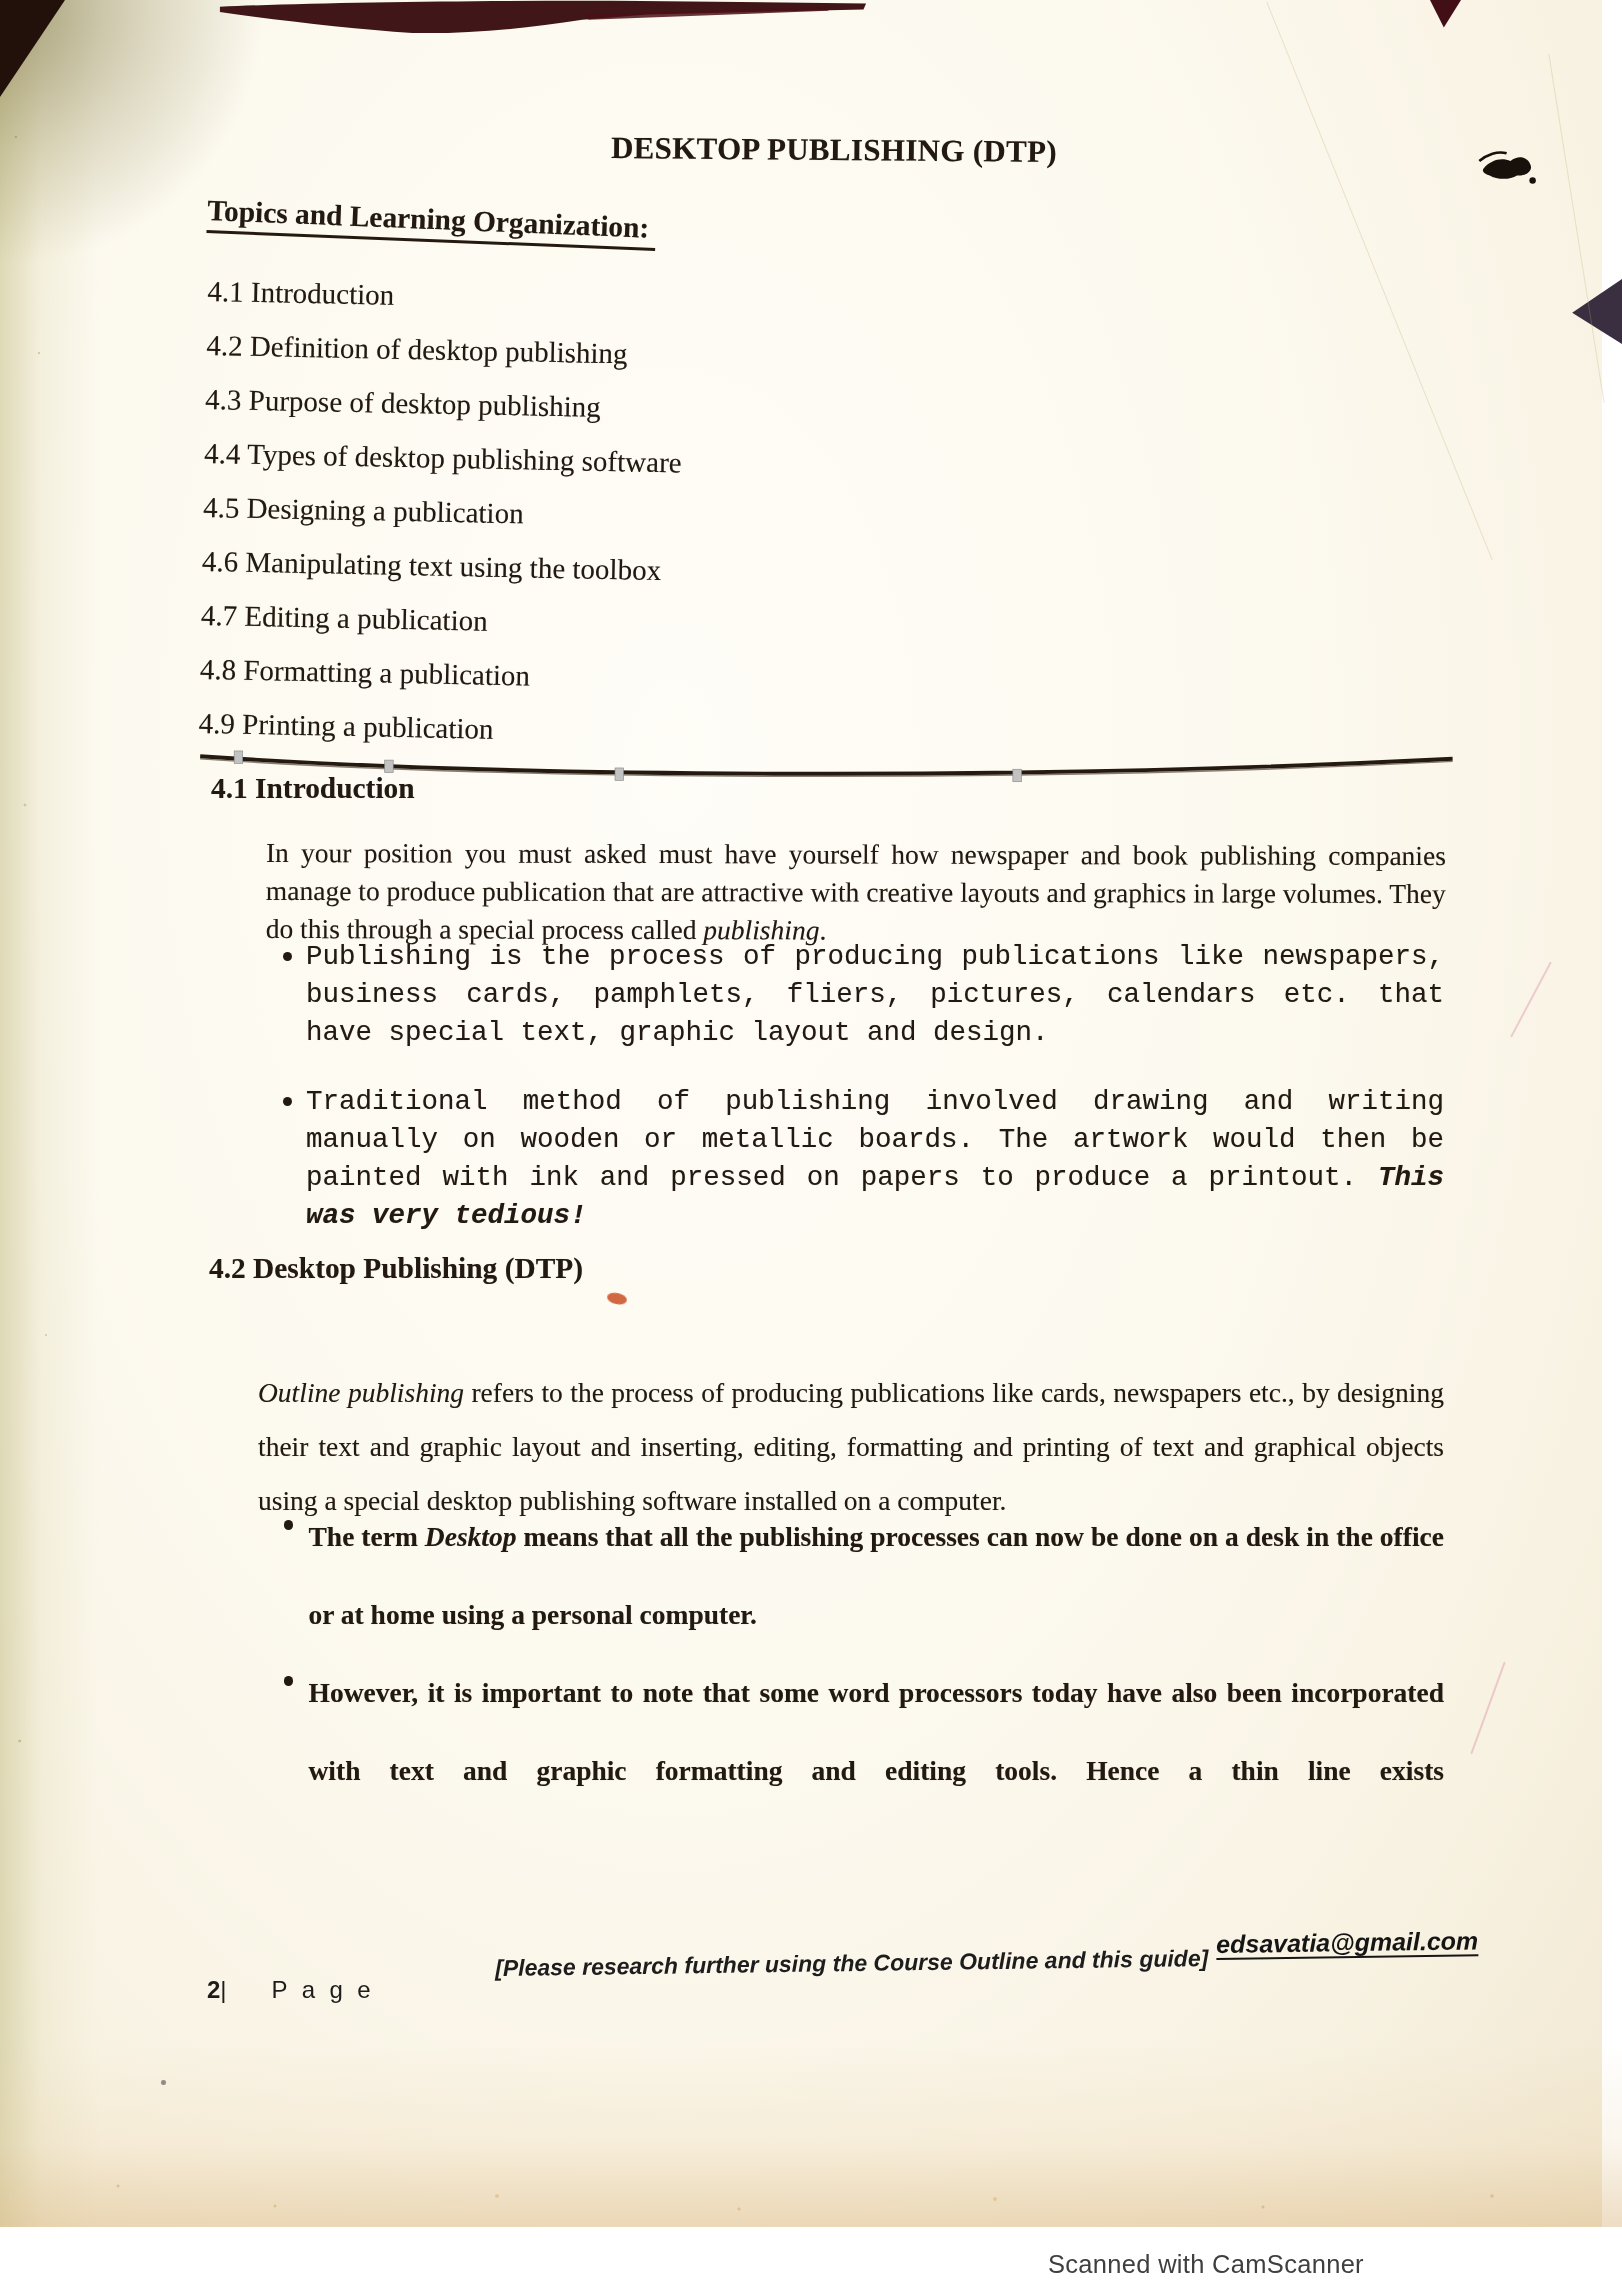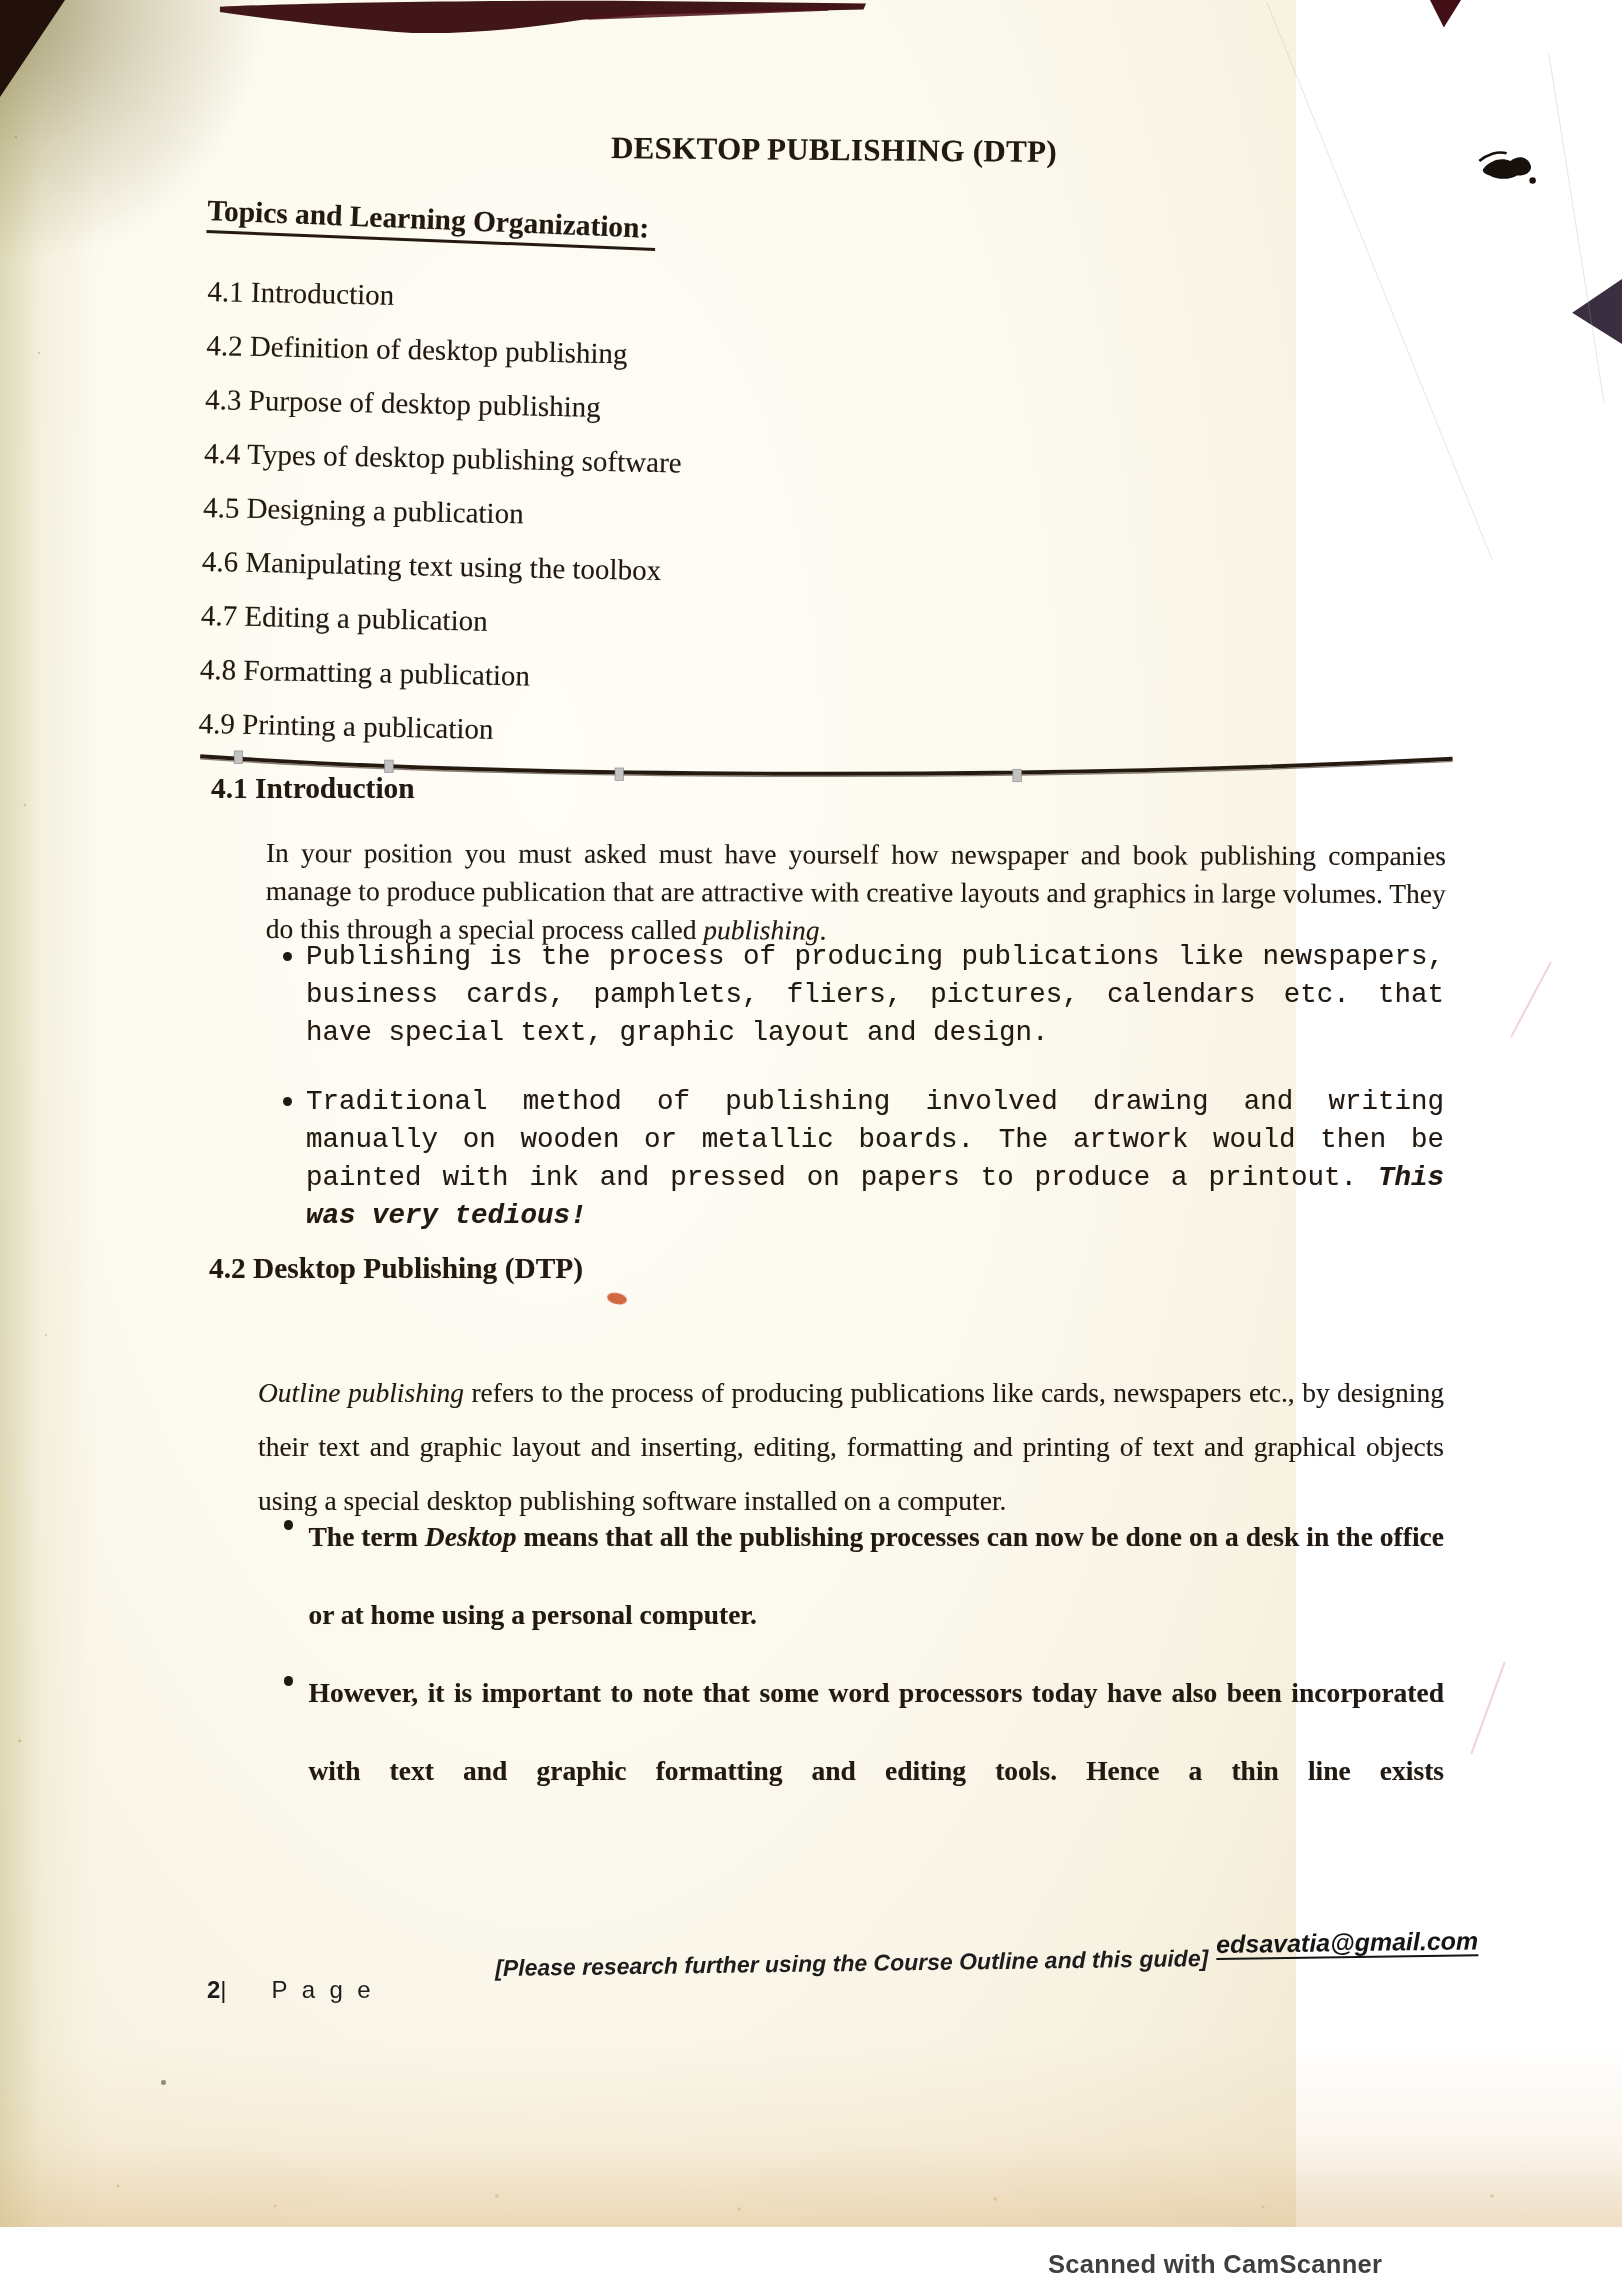--- a/index.html
+++ b/index.html
@@ -1,21 +1,21 @@
 <!DOCTYPE html>
 <html style="font-size:10.5px"><head>
 <meta charset="utf-8">
 <style>
   html,body{margin:0;padding:0;background:#777;}
   .canvas{position:relative;width:1622px;height:2295px;overflow:hidden;background:#fff;
           font-family:"Liberation Serif", serif;}
   .abs{position:absolute;}
 
   
-  .scan-area{position:absolute;left:0;top:0;width:1296px;height:2227px;
+  .scan-area{position:absolute;left:0;top:0;width:1602px;height:2227px;
     background:
       radial-gradient(ellipse at 42% 34%, #fffdf7 0%, #fcf9ef 48%, #f8f2e2 78%, #f1e8d2 100%);
   }
   .left-edge-shading{left:0;top:0;width:98px;height:2227px;
     background:
       radial-gradient(2px 2px at 15.7px 137px, rgba(150,140,60,.5) 40%, transparent 70%),
       radial-gradient(2px 2px at 39px 353px, rgba(170,150,70,.4) 40%, transparent 70%),
       radial-gradient(2.6px 2.6px at 25px 805px, rgba(160,140,60,.35) 40%, transparent 70%),
       radial-gradient(2px 2px at 46px 1335px, rgba(170,150,70,.35) 40%, transparent 70%),
       radial-gradient(2.6px 2.6px at 19.6px 1741px, rgba(160,130,60,.4) 40%, transparent 70%),
@@ -93,21 +93,21 @@
   .page-label .word{letter-spacing:3.9px;margin-left:45px;}
   .footer-note{left:495px;top:1955px;font-size:23px;font-style:italic;color:#1d1d1d;
     transform:rotate(-.8deg);transform-origin:left top;font-weight:bold;}
   .footer-email{left:1216px;top:1930px;font-size:25px;font-style:italic;color:#151515;
     text-decoration:underline;text-underline-offset:4.6px;text-decoration-thickness:2px;
     transform:rotate(-.8deg);transform-origin:left top;font-weight:bold;}
 
   
   .cam-strip{left:0;top:2227px;width:1622px;height:68px;background:#ffffff;}
   .cam-label{left:1048px;top:2250px;font-family:"Liberation Sans", sans-serif;
-    font-size:25.5px;color:#3f3f3f;letter-spacing:0.3px;font-weight:bold;}
+    font-size:25.5px;color:#3f3f3f;letter-spacing:0.3px;}
 </style>
 </head>
 <body>
 
 <div class="canvas">
 
   <div class="scan-area">
     <div class="abs left-edge-shading"></div>
     <div class="abs corner-shadow"></div>
     <div class="abs bottom-shading"></div>

